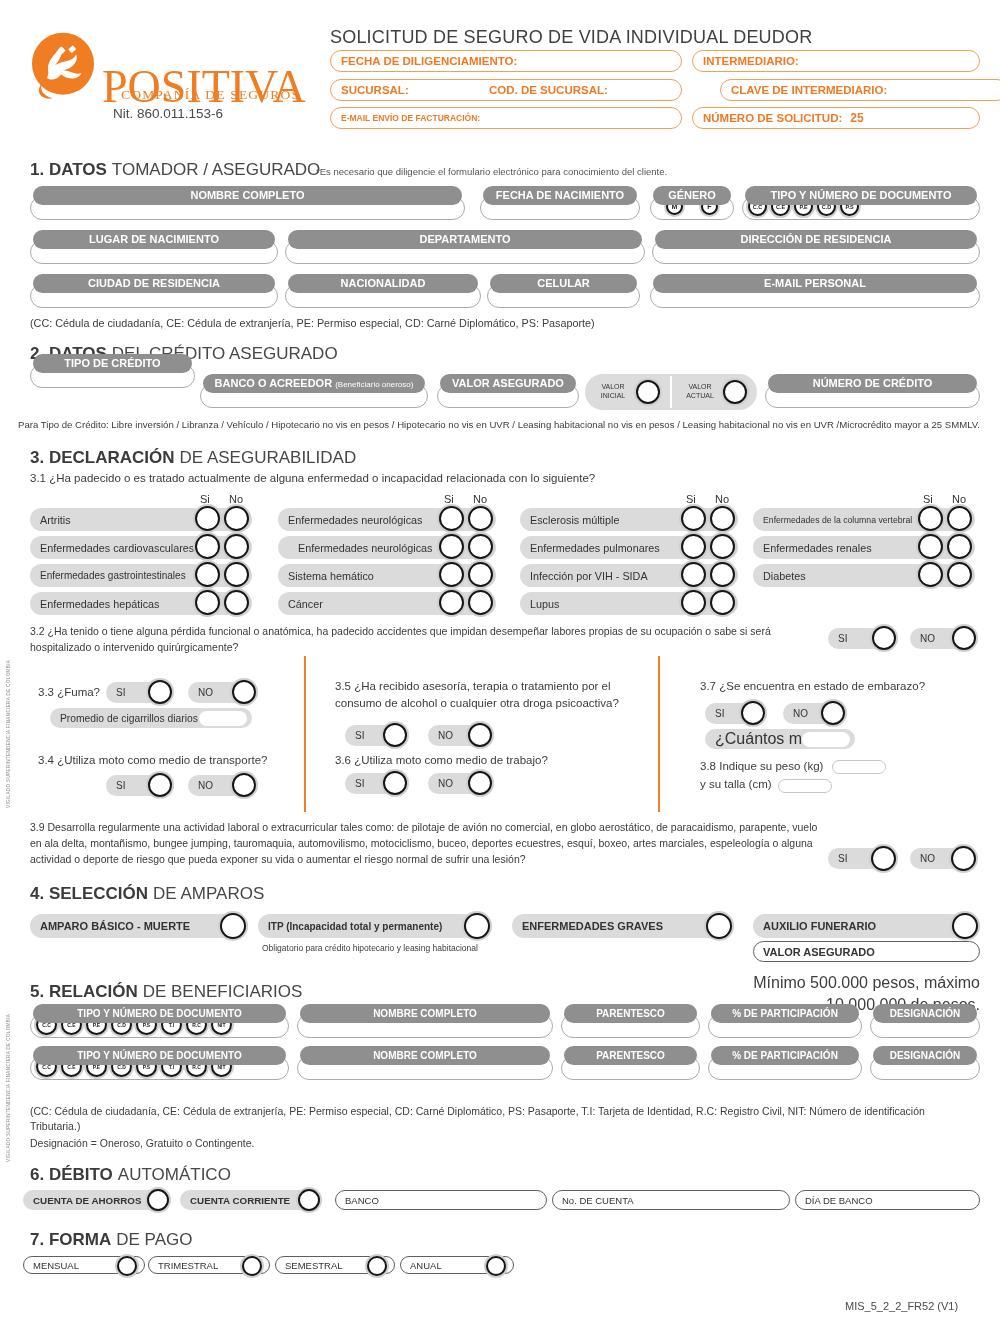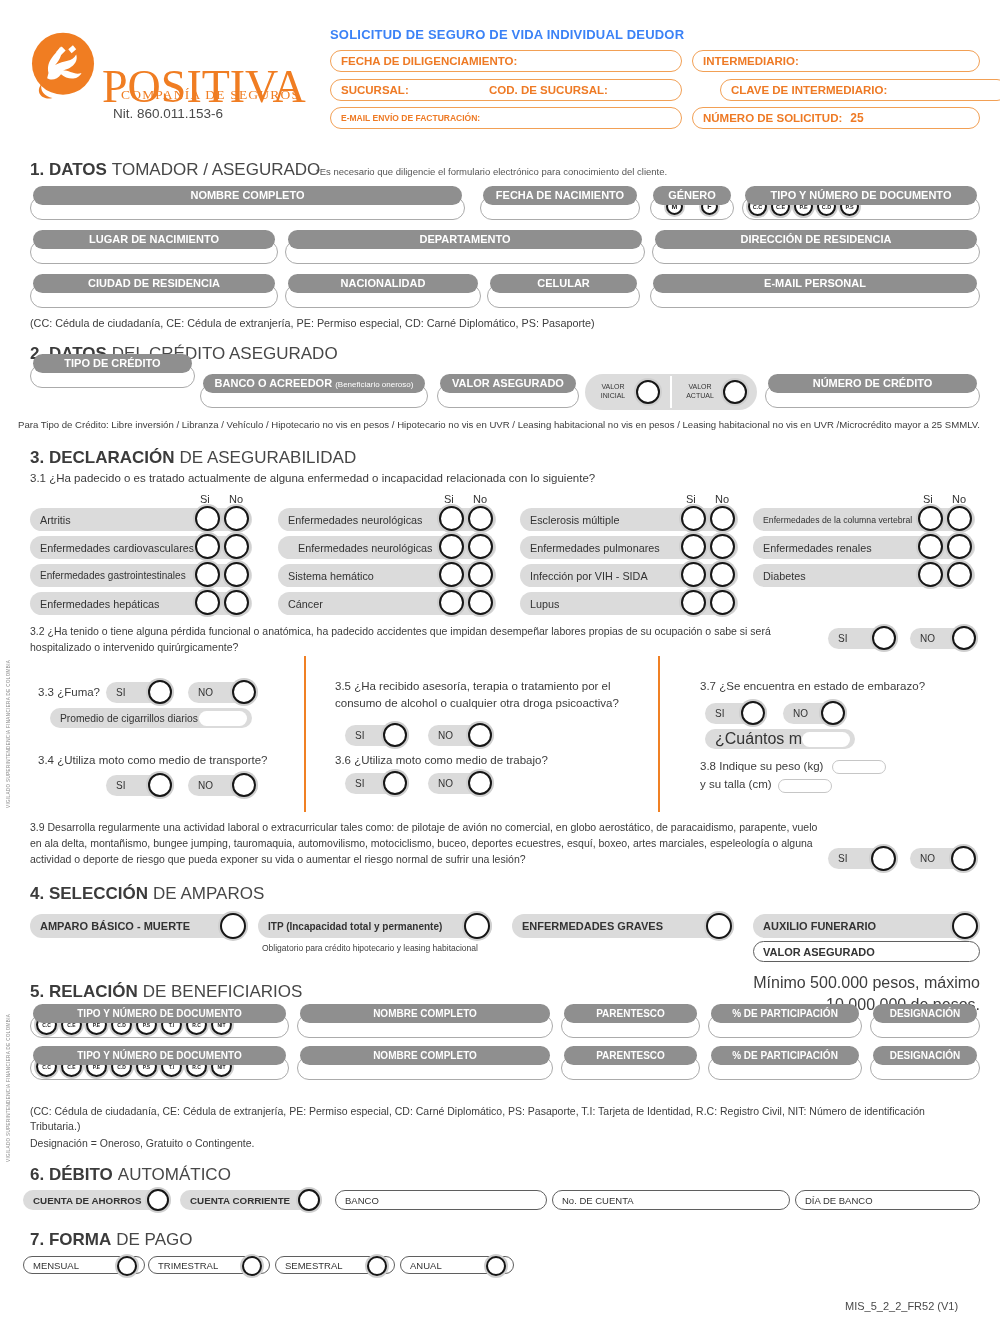--- a/index.html
+++ b/index.html
@@ -4,21 +4,21 @@
 <style>
   html,body{margin:0;padding:0;background:#fff;}
   .page{position:relative;width:1000px;height:1340px;background:#fff;
         font-family:"Liberation Sans",sans-serif;color:#333;overflow:hidden;}
   .abs{position:absolute;}
 
   
   .brand{font-family:"Liberation Serif",serif;font-size:46px;color:#F07D22;letter-spacing:0px;line-height:1;margin-top:24px;}
   .brand-sub{font-family:"Liberation Serif",serif;font-size:13.5px;color:#F07D22;letter-spacing:1.2px;margin-top:1px;}
   .nit{font-size:13.5px;color:#4a4a4a;margin-top:3px;}
-  .doc-title{font-size:13px;font-weight:bold;color:#3b82f6;letter-spacing:.2px;}
+  .doc-title{font-size:18px;font-weight:normal;color:#404040;letter-spacing:.2px;}
   .hpill{position:absolute;height:22px;border:1.6px solid #F2A055;border-radius:13px;background:#fff;
          display:flex;align-items:center;padding-left:10px;color:#EE7A25;font-size:11.5px;font-weight:bold;box-sizing:border-box;}
   .hpill .sub2{position:absolute;left:158px;}
   .hpill.small{font-size:8.5px;}
   .hval{color:#EE7A25;font-weight:bold;font-size:12px;margin-left:8px;}
 
   
   .shead{position:absolute;font-size:17px;color:#3b3b3b;white-space:nowrap;}
   .shead b{font-weight:bold;}
   .shead span{margin-left:5px;font-weight:normal;color:#474747;}

